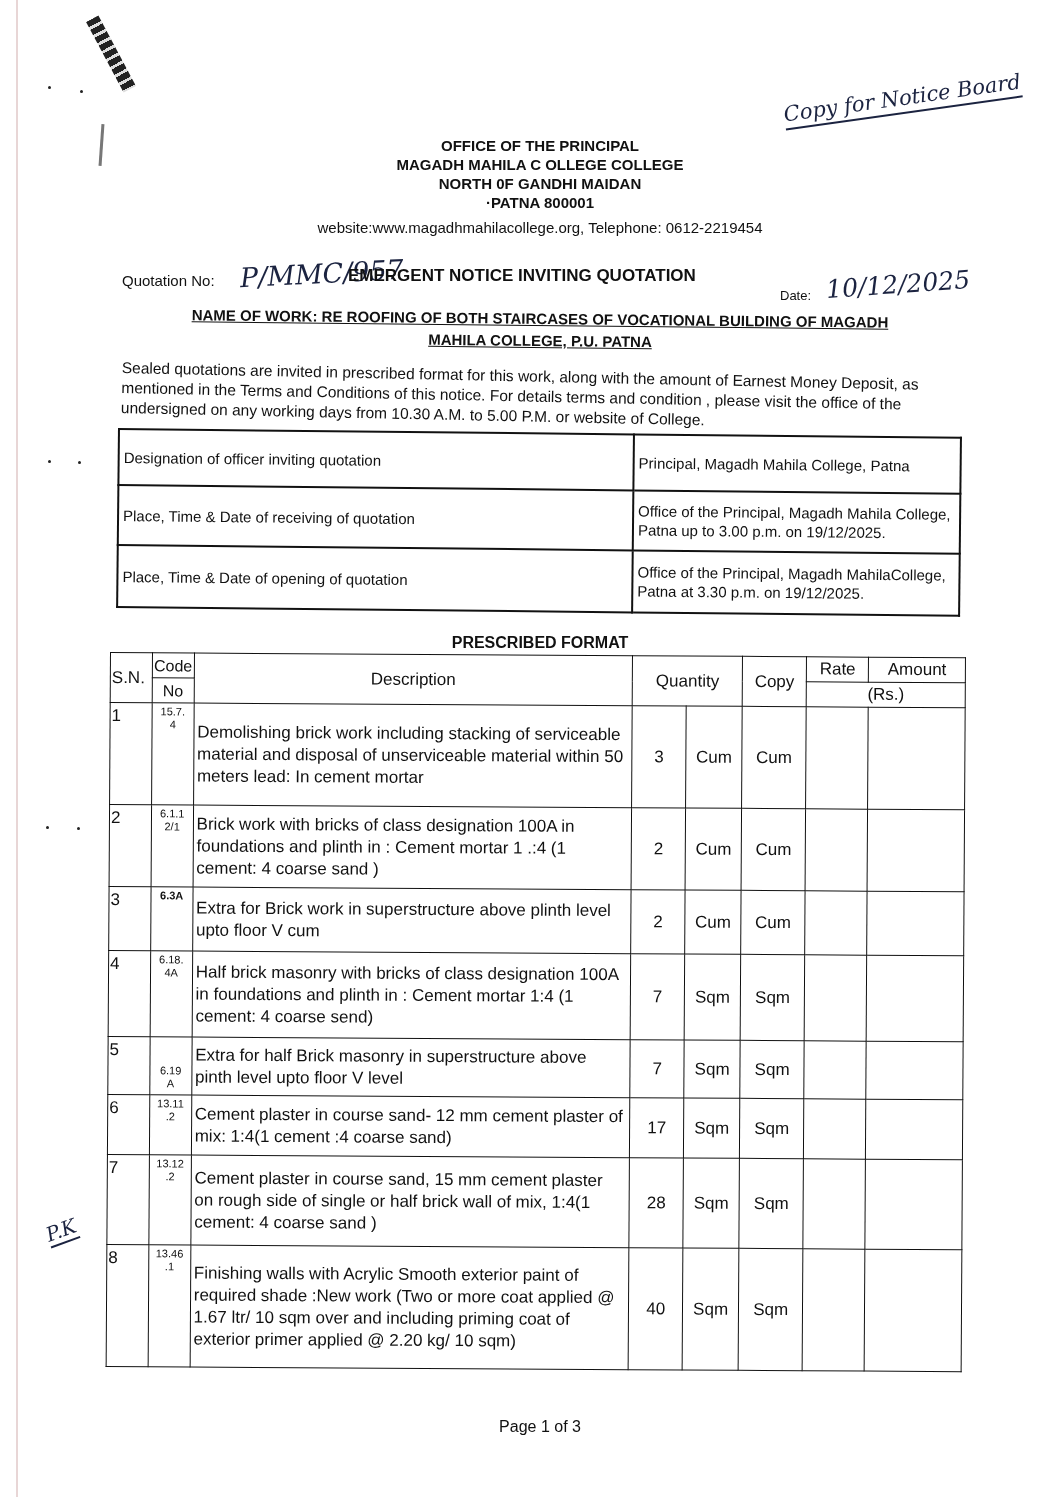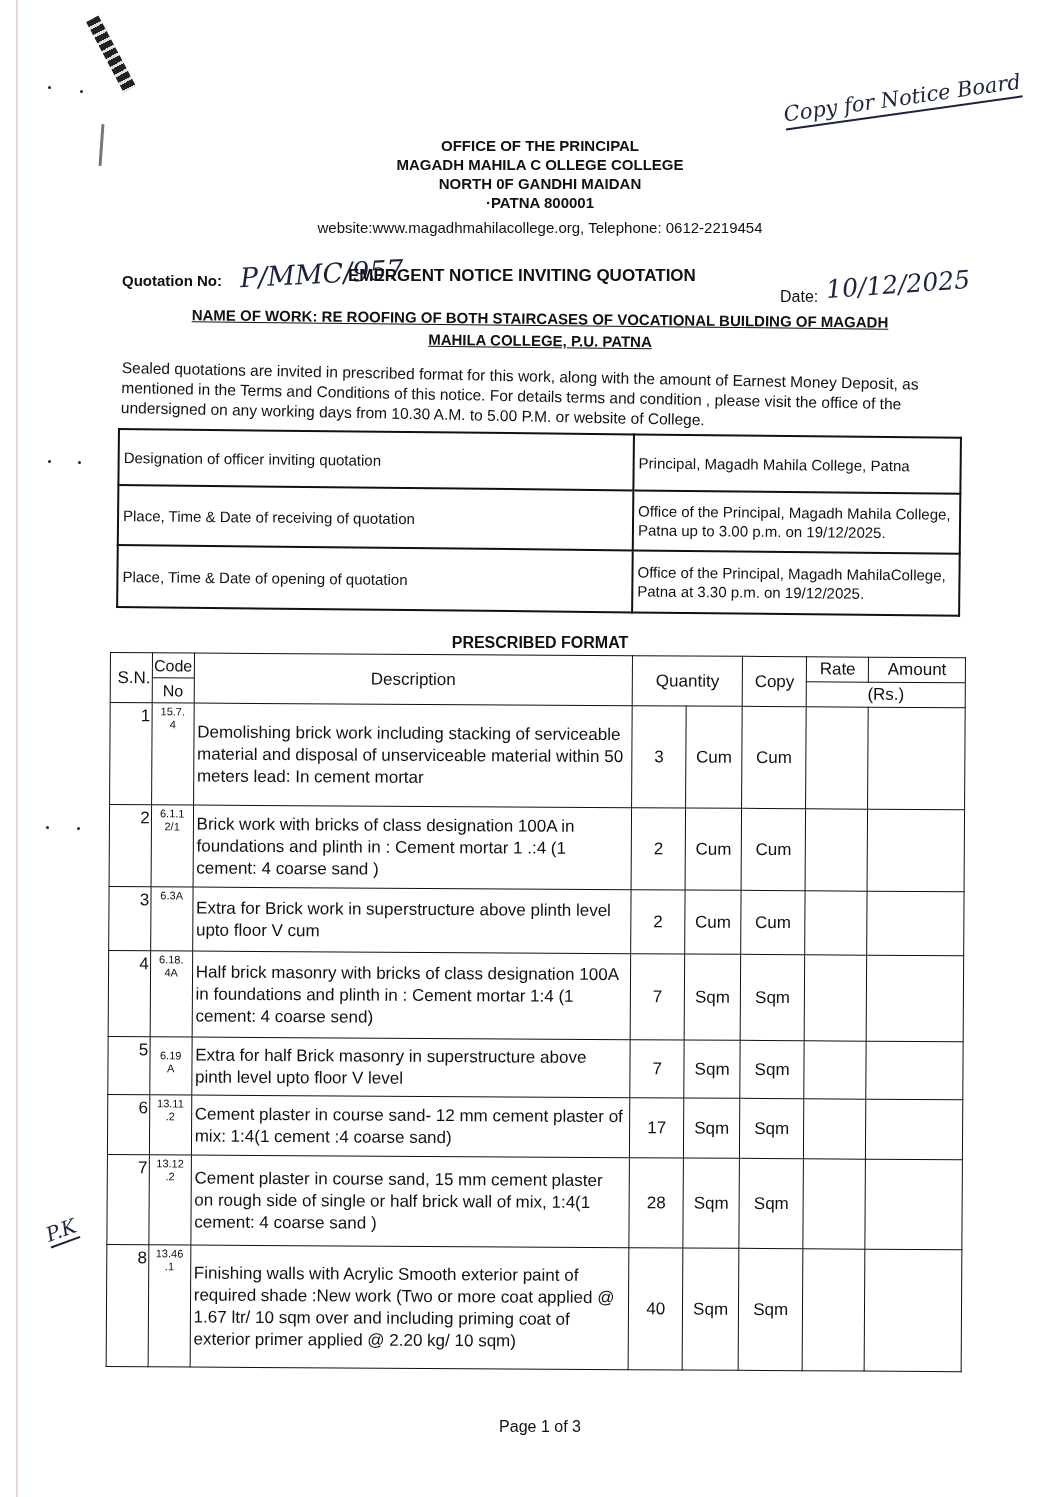--- a/index.html
+++ b/index.html
@@ -4,36 +4,36 @@
   <style>
     html, body { margin: 0; padding: 0; }
     body {
       width: 1058px; height: 1497px; background: #ffffff; position: relative;
       font-family: "Liberation Sans", sans-serif; color: #111; overflow: hidden;
     }
     .abs { position: absolute; }
     .hdr { left: 0; width: 1080px; text-align: center; font-weight: bold; font-size: 15px; line-height: 19px; }
     .website { left: 0; width: 1080px; text-align: center; font-size: 15px; top: 219px; }
     .hand { font-family: "DejaVu Serif", serif; font-style: italic; color: #1b2340; }
-    .qno-label { left: 122px; top: 272px; font-size: 15px; font-weight: bold; }
+    .qno-label { left: 122px; top: 272px; font-size: 15px; }
     .qno-val { left: 240px; top: 258px; font-size: 27px; transform: rotate(-3deg); }
     .title { left: 348px; top: 266px; font-size: 17px; font-weight: bold; }
-    .date-label { left: 780px; top: 288px; font-size: 16px; }
+    .date-label { left: 780px; top: 288px; font-size: 13px; }
     .date-val { left: 826px; top: 270px; font-size: 25px; transform: rotate(-4deg); }
     .work { left: 120px; width: 840px; text-align: center; font-weight: bold; font-size: 15px; text-decoration: underline; transform: rotate(0.6deg); }
     .para { left: 122px; top: 358px; width: 840px; font-size: 15.5px; line-height: 20px; transform: rotate(1.2deg); transform-origin: left top; }
     table { border-collapse: collapse; }
     .info { left: 118px; top: 428px; width: 844px; transform: rotate(0.6deg); transform-origin: left top; }
     .info td { border: 2px solid #111; font-size: 15px; padding: 2px 4px; vertical-align: middle; line-height: 19px; }
     .info td.l { width: 505px; }
     .pf-title { left: 0; width: 1080px; text-align: center; top: 634px; font-size: 16px; font-weight: bold; }
     .main { left: 110px; top: 652px; width: 856px; transform: rotate(0.35deg); transform-origin: left top; }
     .main th, .main td { border: 1.6px solid #111; font-weight: normal; font-size: 17px; line-height: 22px; }
     .main td { vertical-align: middle; }
-    .c-sn { width: 38px; text-align: right; vertical-align: top !important; padding-top: 2px; }
+    .c-sn { width: 38px; text-align: left; vertical-align: top !important; padding-top: 2px; }
     .c-code { width: 36px; text-align: center; vertical-align: top !important; font-size: 11px !important; line-height: 13px !important; padding-top: 2px; }
     .c-desc { width: 424px; text-align: left; padding: 2px 3px; }
     .c-q { width: 50px; text-align: center; }
     .c-u1 { width: 52px; text-align: center; }
     .c-u2 { width: 60px; text-align: center; }
     .c-rate { width: 58px; }
     .c-amt { width: 92px; }
     .note { right: 36px; top: 86px; font-size: 21px; transform: rotate(-8deg); border-bottom: 2px solid #1b2340; padding-bottom: 2px; }
     .initials { left: 46px; top: 1218px; font-size: 20px; transform: rotate(-20deg); border-bottom: 2px solid #1b2340; }
     .page { left: 0; width: 1080px; text-align: center; top: 1418px; font-size: 16px; }
@@ -126,42 +126,42 @@
 2/1</td>
     <td class="c-desc">Brick work with bricks of class designation 100A in foundations and plinth in :  Cement mortar 1 .:4 (1 cement: 4 coarse sand )</td>
     <td class="c-q">2</td>
     <td class="c-u1">Cum</td>
     <td class="c-u2">Cum</td>
     <td class="c-rate"></td>
     <td class="c-amt"></td>
   </tr>
   <tr style="height:64px">
     <td class="c-sn">3</td>
-    <td class="c-code code" style="white-space: pre-line;">6.3A</td>
+    <td class="c-code code" style="white-space: pre-line; font-weight: bold;">6.3A</td>
     <td class="c-desc">Extra for Brick work in superstructure above plinth level upto floor V cum</td>
     <td class="c-q">2</td>
     <td class="c-u1">Cum</td>
     <td class="c-u2">Cum</td>
     <td class="c-rate"></td>
     <td class="c-amt"></td>
   </tr>
   <tr style="height:86px">
     <td class="c-sn">4</td>
     <td class="c-code code" style="white-space: pre-line;">6.18.
 4A</td>
     <td class="c-desc"> Half brick masonry with bricks of class designation 100A in foundations and plinth in : Cement mortar 1:4 (1 cement: 4 coarse send)</td>
     <td class="c-q">7</td>
     <td class="c-u1">Sqm</td>
     <td class="c-u2">Sqm</td>
     <td class="c-rate"></td>
     <td class="c-amt"></td>
   </tr>
   <tr style="height:58px">
     <td class="c-sn">5</td>
-    <td class="c-code code" style="vertical-align: bottom !important; padding-bottom: 19px; white-space: pre-line;">6.19
+    <td class="c-code code" style="vertical-align: bottom !important; padding-bottom: 4px; white-space: pre-line;">6.19
 A</td>
     <td class="c-desc">Extra for half Brick masonry in superstructure above pinth level upto floor V level</td>
     <td class="c-q">7</td>
     <td class="c-u1">Sqm</td>
     <td class="c-u2">Sqm</td>
     <td class="c-rate"></td>
     <td class="c-amt"></td>
   </tr>
   <tr style="height:60px">
     <td class="c-sn">6</td>

